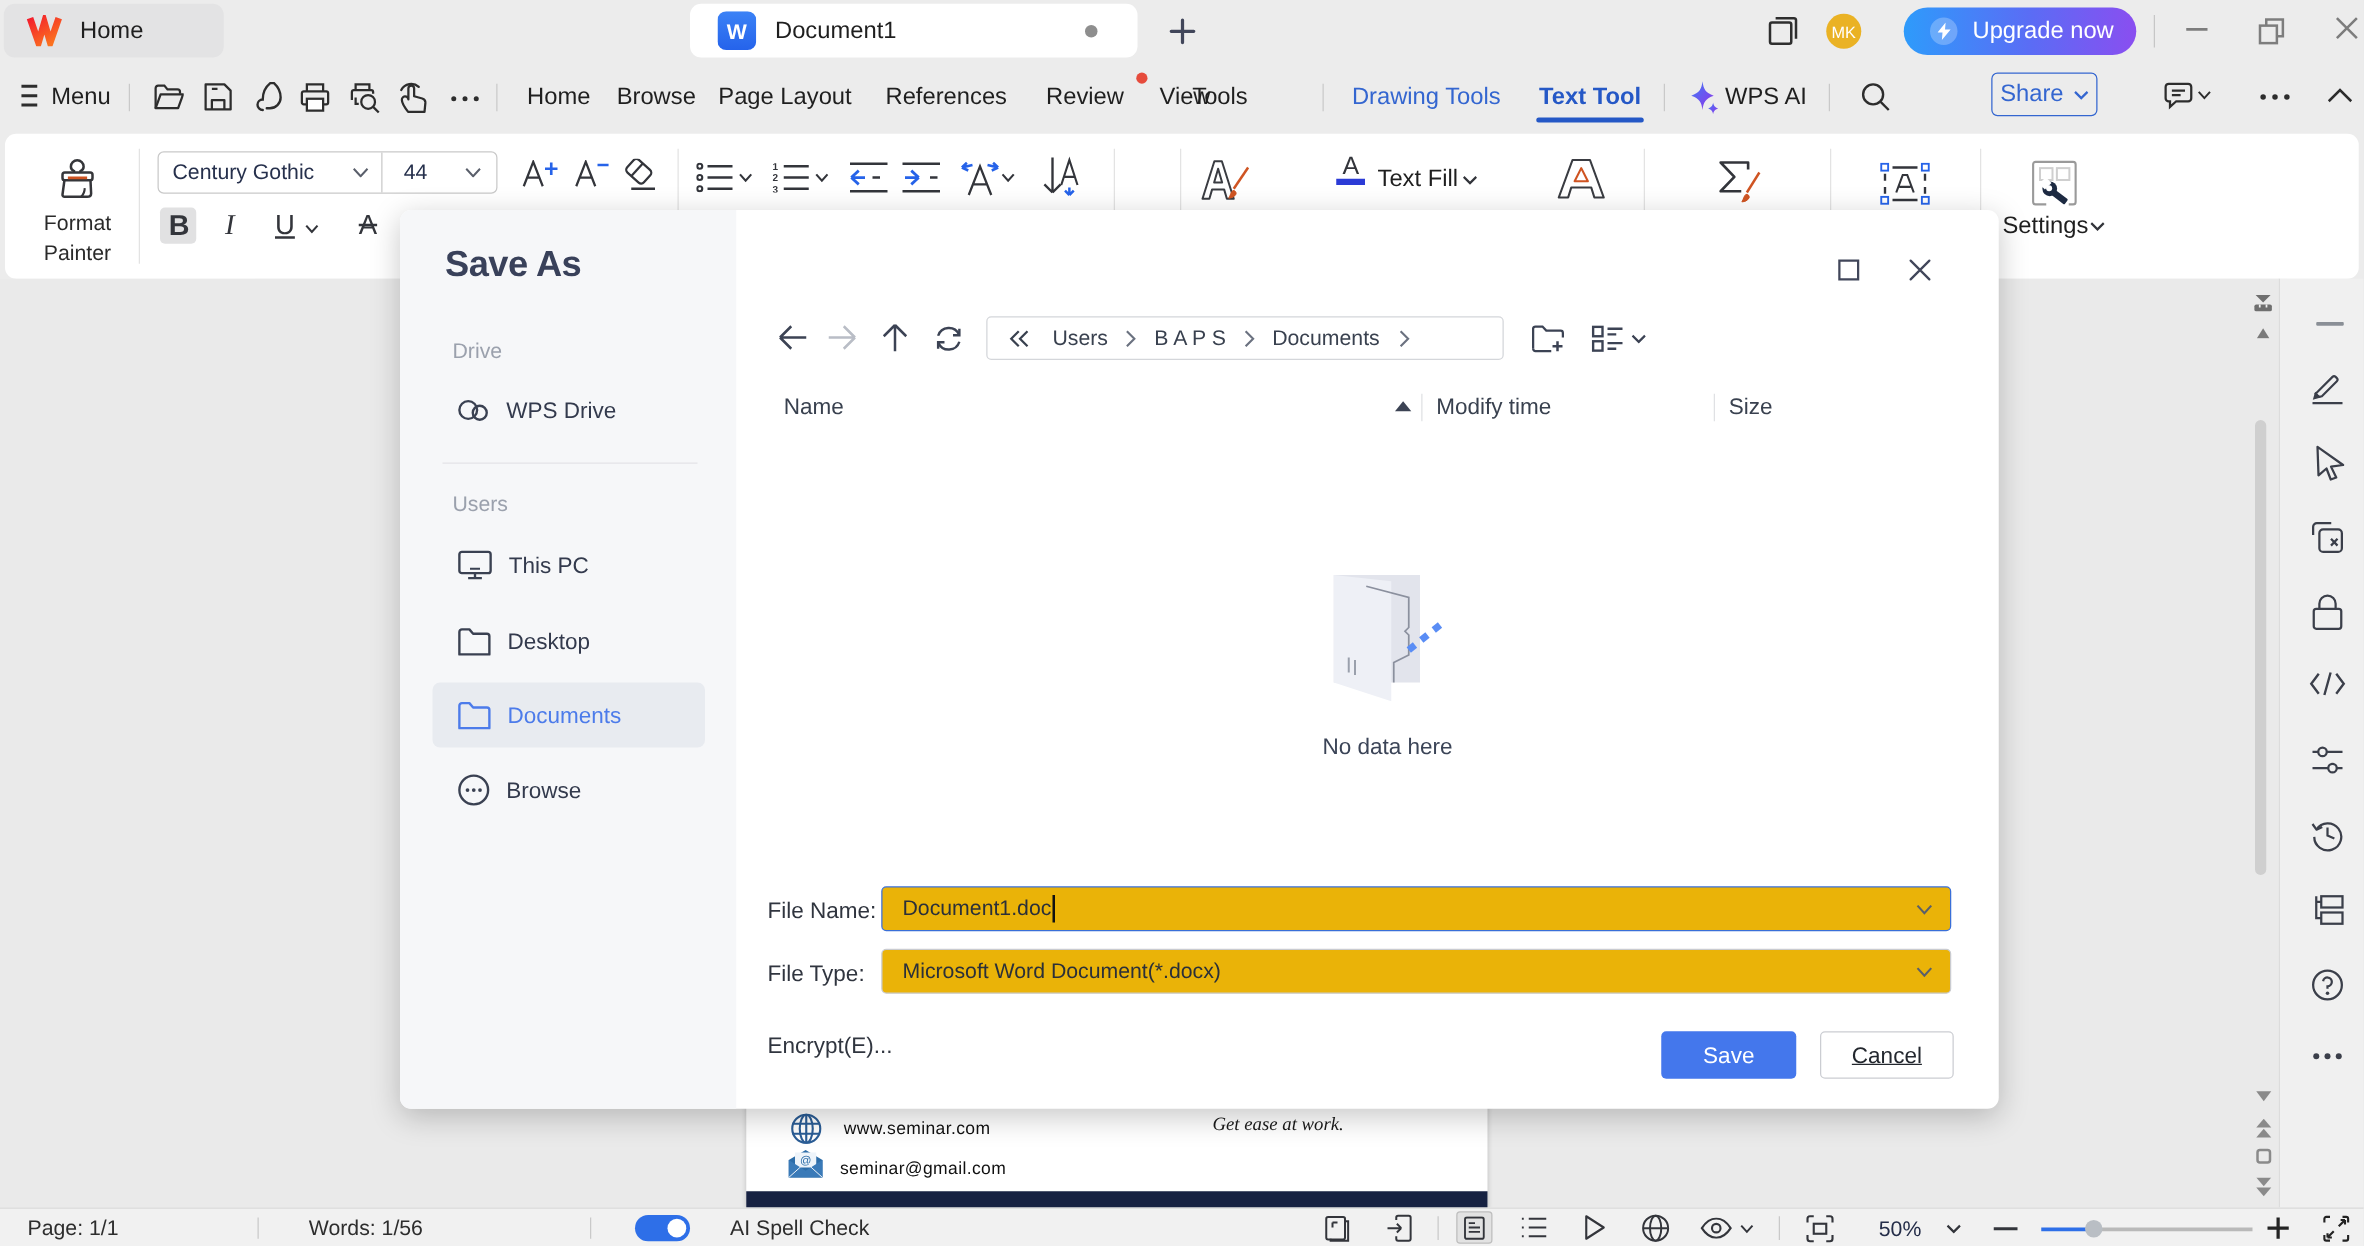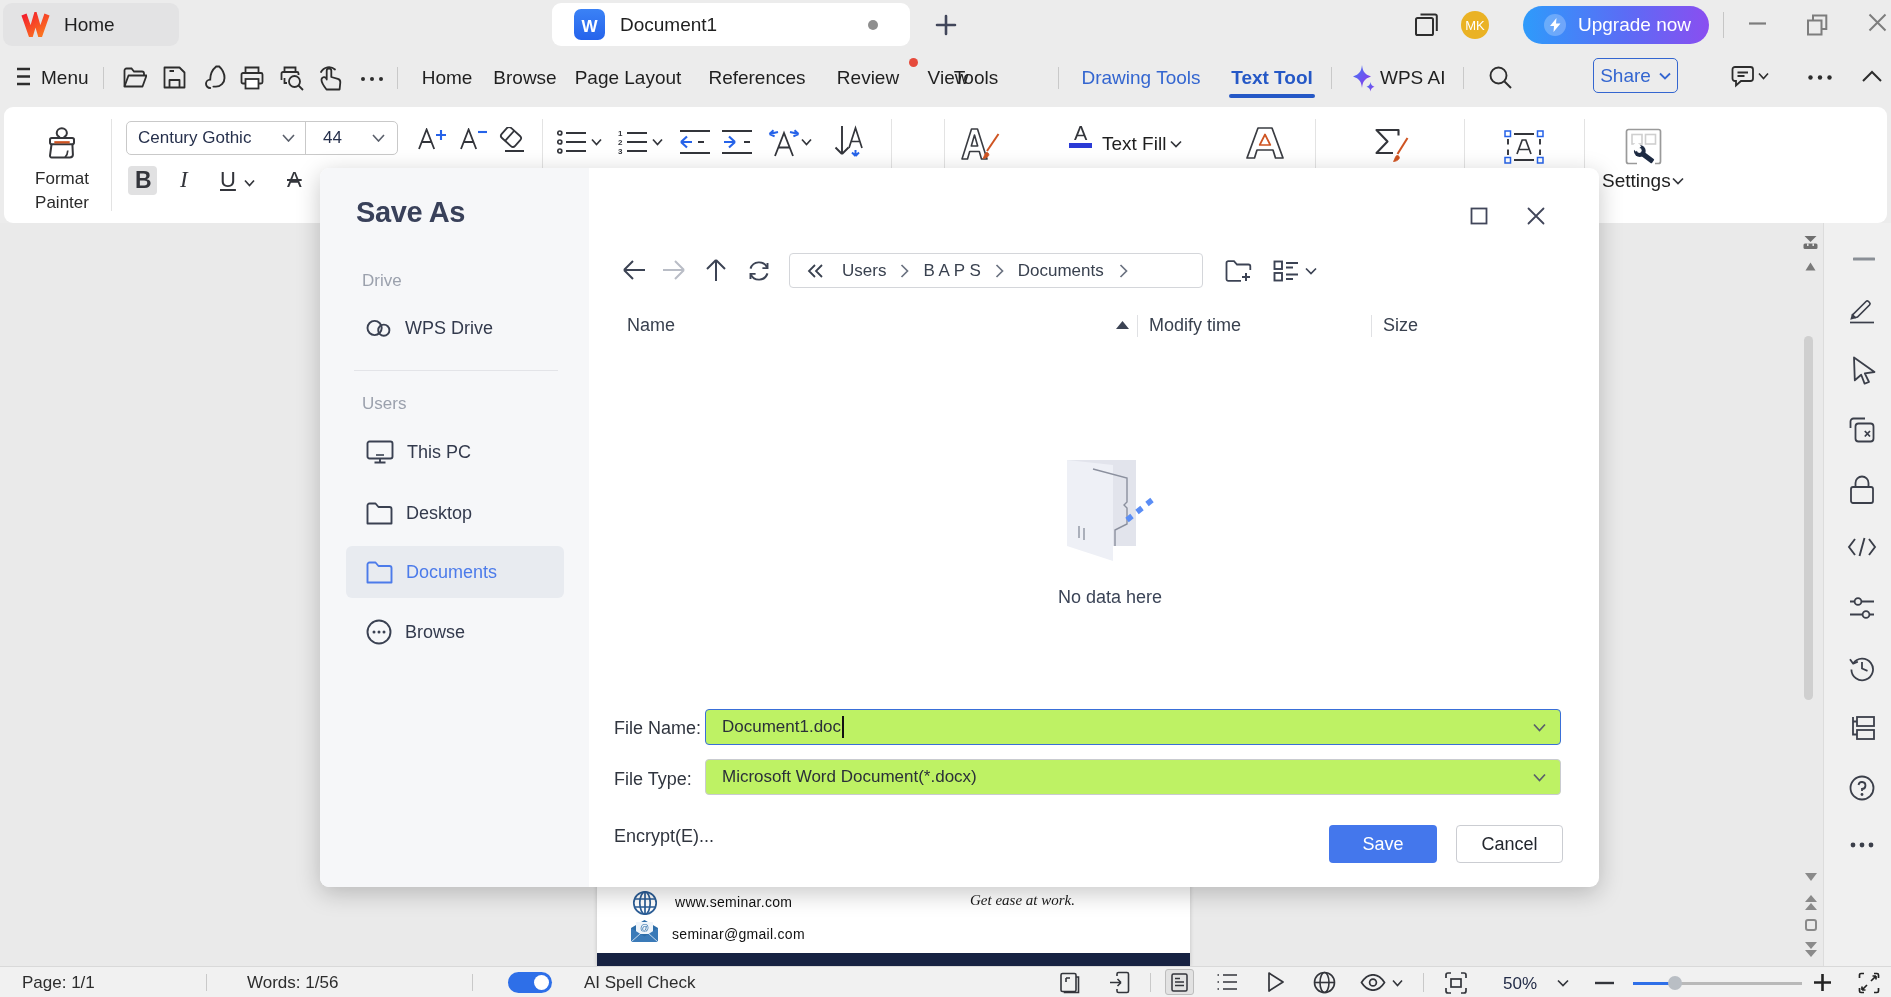--- a/index.html
+++ b/index.html
@@ -53,23 +53,23 @@
 .dlg-label { position:absolute; left:42px; font-size:17px; color:#9ba1ad; }
 .dlg-item { position:absolute; left:26px; width:218px; height:52px; display:flex; align-items:center; border-radius:6px; font-size:18px; color:#333a4d; }
 .dlg-item svg { margin:0 13px 0 20px; }
 .dlg-item.sel { background:#e8ebf0; color:#4c7bea; }
 #dlg-right { position:absolute; left:0; top:0; width:1279px; height:719px; }
 .navbtn { position:absolute; top:250px; color:#3c4354; }
 #crumbbox { position:absolute; left:469px; top:85px; width:414px; height:35px; border:1px solid #d4d6da; border-radius:4px; display:flex; align-items:center; font-size:17px; color:#39414f; }
 #searchbox { position:absolute; left:1016px; top:84px; width:236px; height:37px; border:1px solid #d4d6da; border-radius:4px; display:flex; align-items:center; font-size:17px; color:#b3b7bf; }
 .hdr { position:absolute; top:147px; font-size:18px; color:#39414f; }
 #fnrow, #ftrow { position:absolute; font-size:18px; color:#30353f; }
-.inputbox { position:absolute; left:385px; width:856px; height:36px; border-radius:4px; background:#bef264; display:flex; align-items:center; font-size:17px; color:#2b3039; }
+.inputbox { position:absolute; left:385px; width:856px; height:36px; border-radius:4px; background:#eab308; display:flex; align-items:center; font-size:17px; color:#2b3039; }
 #btn-save { position:absolute; left:1009px; top:657px; width:108px; height:38px; background:#4477ec; border-radius:4px; color:#ffffff; font-size:18px; display:flex; align-items:center; justify-content:center; }
-#btn-cancel { position:absolute; left:1136px; top:657px; width:107px; height:38px; background:#fff; border:1px solid #cbcdd2; border-radius:4px; color:#23272e; font-size:18px; display:flex; align-items:center; justify-content:center; }
+#btn-cancel { position:absolute; left:1136px; top:657px; width:107px; height:38px; background:#fff; border:1px solid #cbcdd2; border-radius:4px; color:#23272e; font-size:18px; display:flex; align-items:center; justify-content:center;text-decoration:underline; }
 </style>
 </head>
 <body>
 
 <div id="titlebar">
   <div class="tab" id="tab-home">
     <svg width="29" height="25" viewBox="0 0 29 25" style="margin:0 14px 0 18px">
       <defs>
           <linearGradient id="wg" x1="0" y1="0" x2="0.8" y2="1">
         <stop offset="0" stop-color="#f31e2c"></stop>

